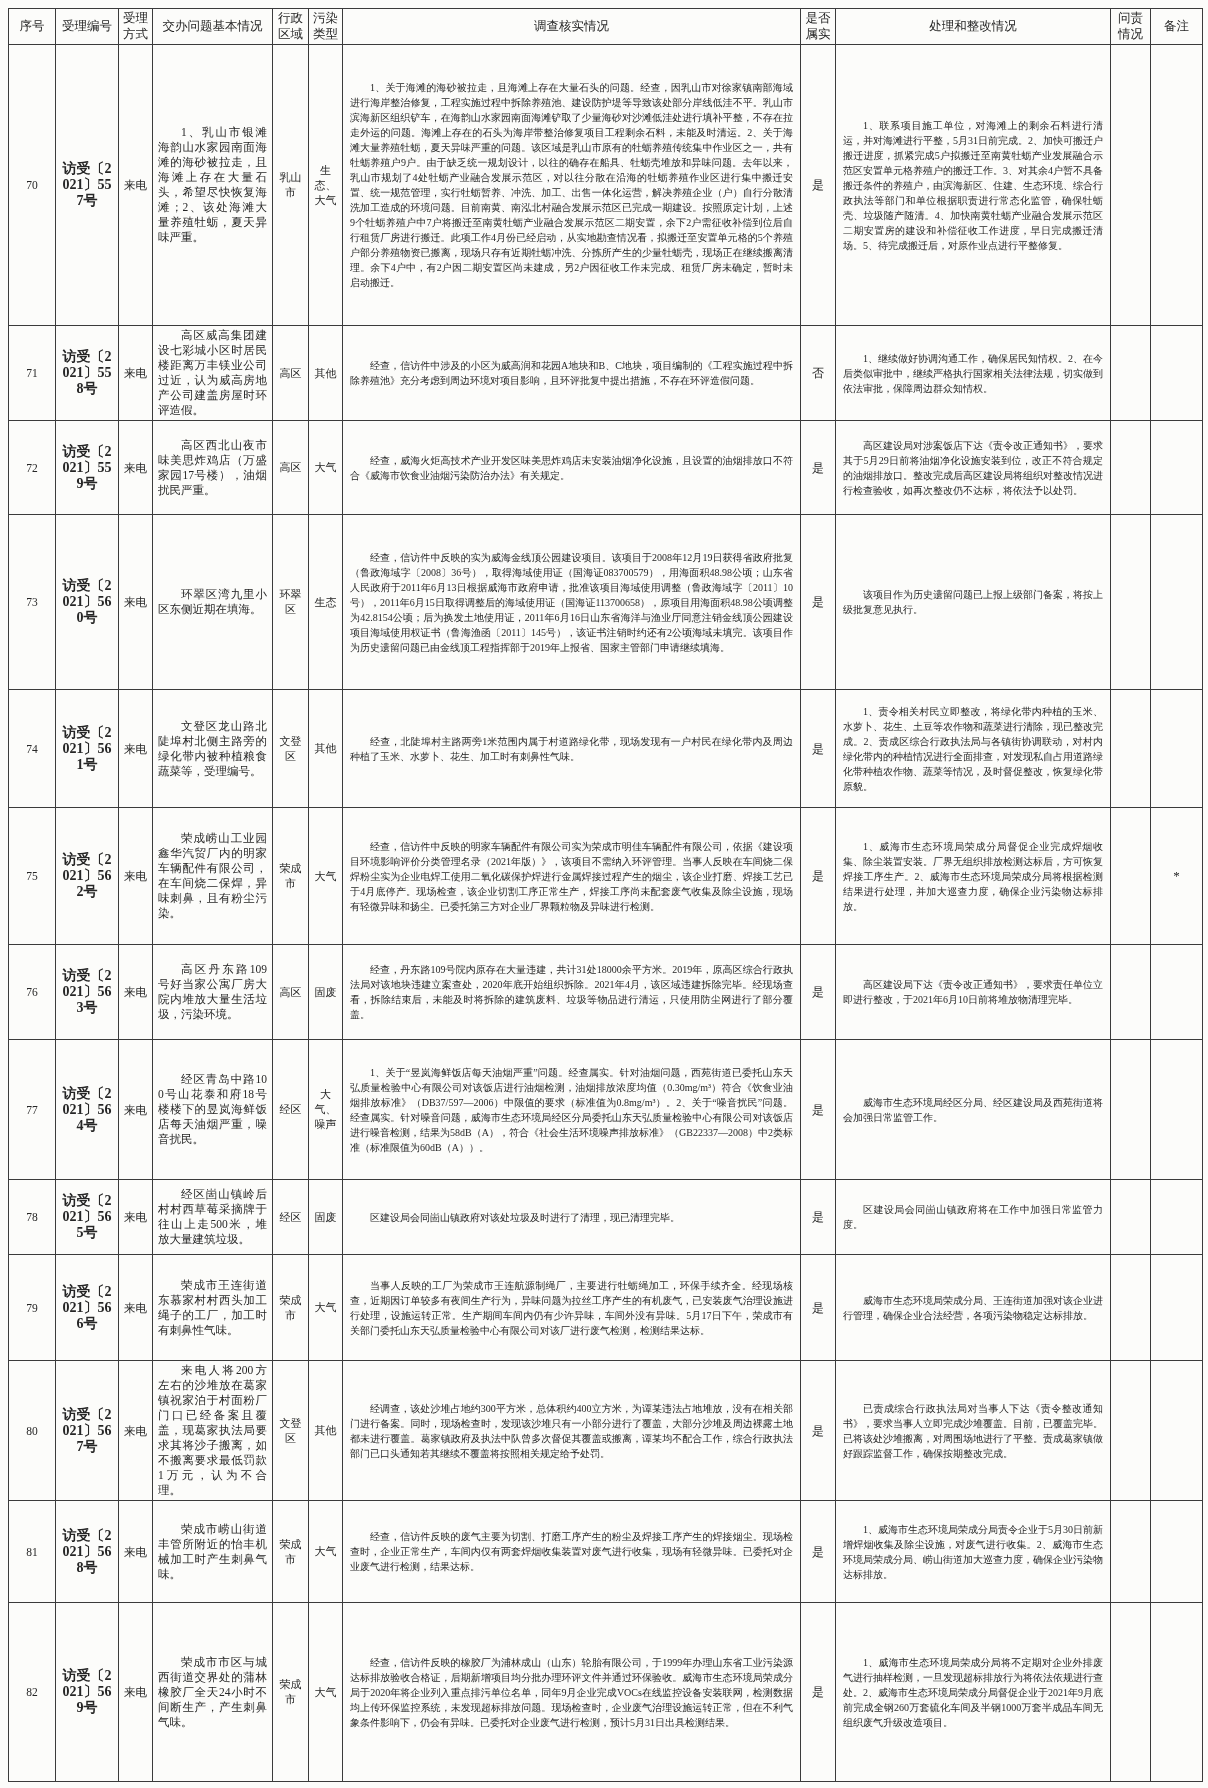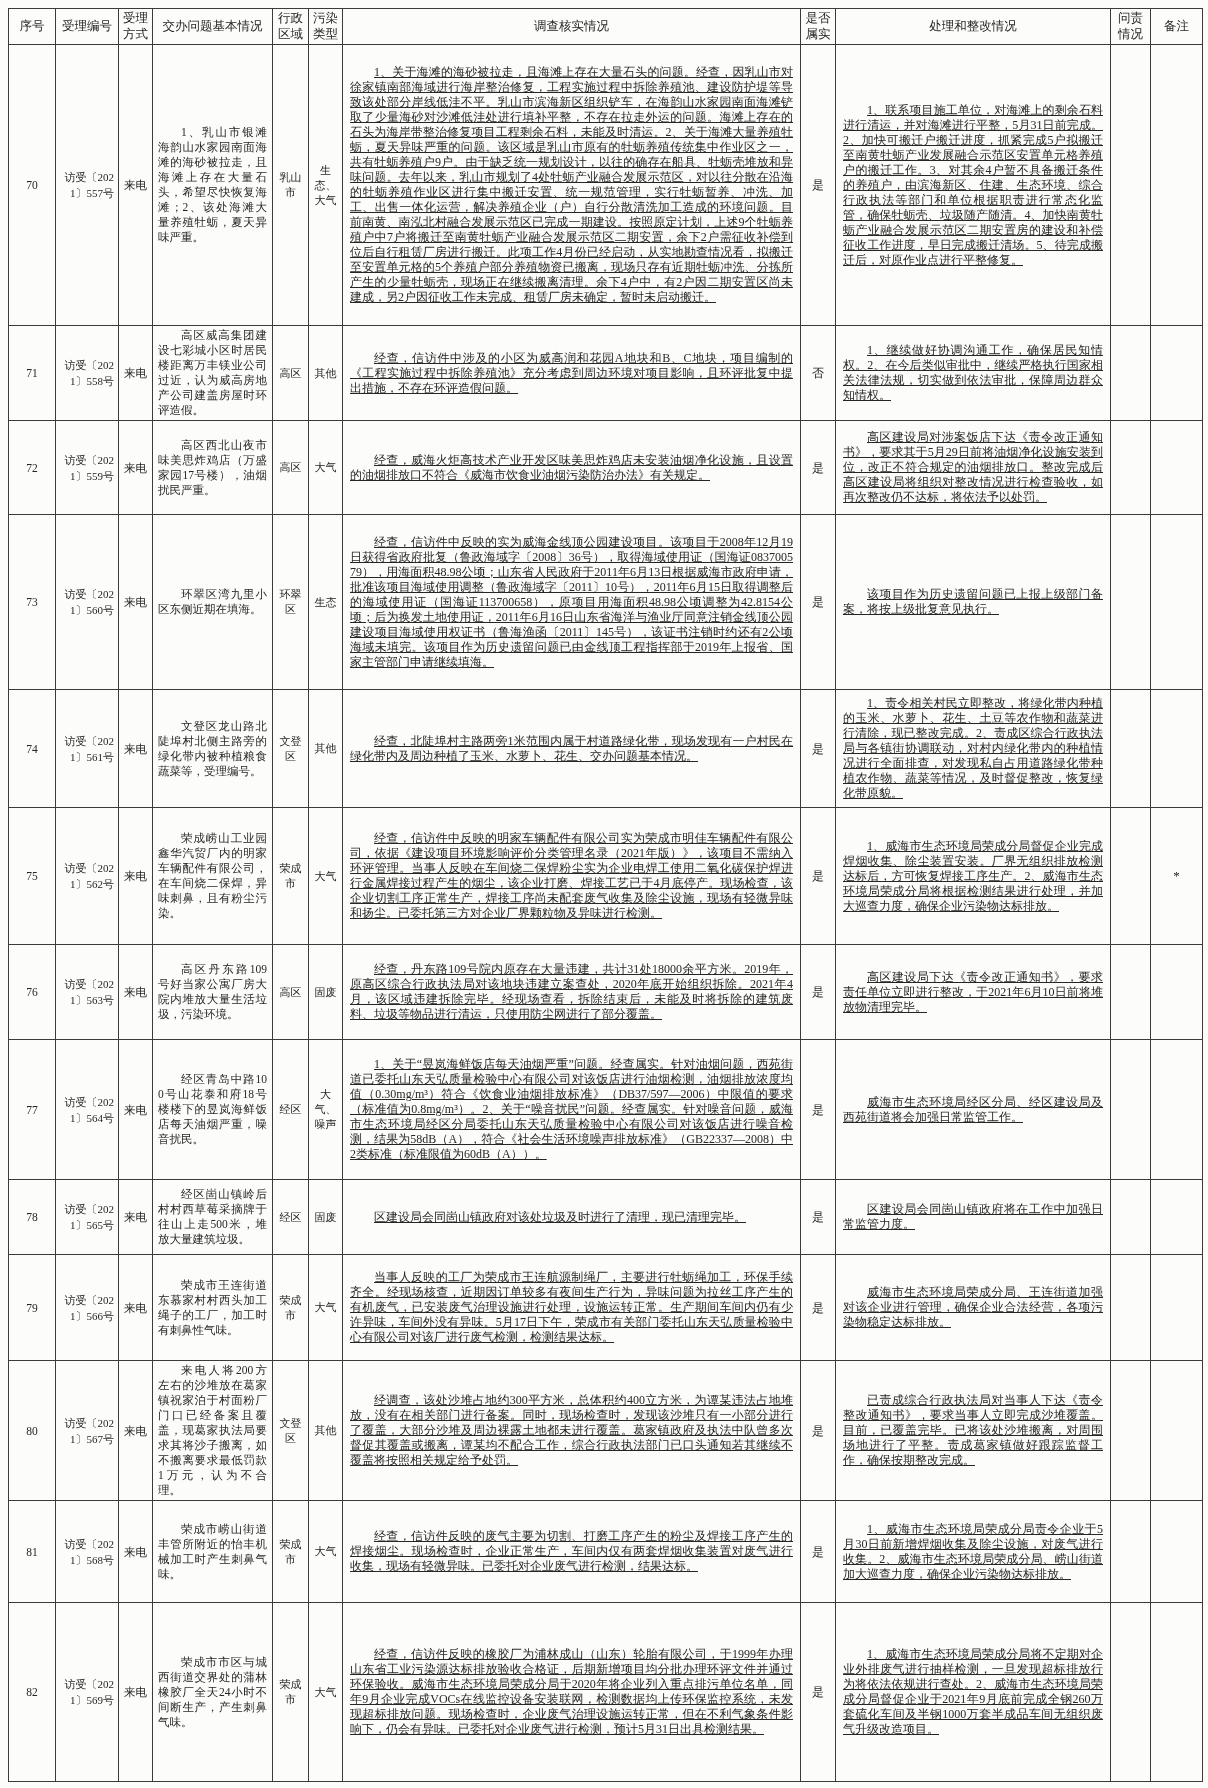--- a/index.html
+++ b/index.html
@@ -28,28 +28,28 @@
     font-weight:normal;
     text-align:center;
     line-height:1.25;
     padding:2px 1px;
   }
   td{font-size:11.5px;line-height:16px;}
   
   td.c-seq,td.c-method,td.c-region,td.c-ptype,td.c-verified,td.c-account,td.c-remark{
     text-align:center;padding:2px 2px;
   }
-  td.c-caseno{text-align:right;padding:2px 4px;font-size:11px;}
+  td.c-caseno{text-align:center;padding:2px 4px;font-size:14px;font-weight:bold;}
   td.c-problem{
     text-align:justify;text-justify:inter-ideograph;
     text-indent:2em;font-size:11.5px;line-height:15px;padding:2px 5px;
   }
   td.c-invest,td.c-handling{
     text-align:justify;text-justify:inter-ideograph;
-    text-indent:2em;font-size:12px;line-height:15px;padding:2px 7px;text-decoration:underline;
+    text-indent:2em;font-size:10px;line-height:15px;padding:2px 7px;
   }
   td.c-region,td.c-ptype{font-size:11px;line-height:15px;}
   td.c-verified{font-size:12px;}
   td.c-remark{font-size:13px;}
 </style>
 </head>
 <body>
 
 <div class="sheet">
   <table>
@@ -134,21 +134,21 @@
           <td class="c-account"></td>
           <td class="c-remark"></td>
         </tr>
         <tr style="height: 118px;">
           <td class="c-seq">74</td>
           <td class="c-caseno">访受〔2021〕561号</td>
           <td class="c-method">来电</td>
           <td class="c-problem">文登区龙山路北陡埠村北侧主路旁的绿化带内被种植粮食蔬菜等，受理编号。</td>
           <td class="c-region">文登区</td>
           <td class="c-ptype">其他</td>
-          <td class="c-invest">经查，北陡埠村主路两旁1米范围内属于村道路绿化带，现场发现有一户村民在绿化带内及周边种植了玉米、水萝卜、花生、交办问题基本情况。</td>
+          <td class="c-invest">经查，北陡埠村主路两旁1米范围内属于村道路绿化带，现场发现有一户村民在绿化带内及周边种植了玉米、水萝卜、花生、加工时有刺鼻性气味。</td>
           <td class="c-verified">是</td>
           <td class="c-handling">1、责令相关村民立即整改，将绿化带内种植的玉米、水萝卜、花生、土豆等农作物和蔬菜进行清除，现已整改完成。2、责成区综合行政执法局与各镇街协调联动，对村内绿化带内的种植情况进行全面排查，对发现私自占用道路绿化带种植农作物、蔬菜等情况，及时督促整改，恢复绿化带原貌。</td>
           <td class="c-account"></td>
           <td class="c-remark"></td>
         </tr>
         <tr style="height: 137px;">
           <td class="c-seq">75</td>
           <td class="c-caseno">访受〔2021〕562号</td>
           <td class="c-method">来电</td>
           <td class="c-problem">荣成崂山工业园鑫华汽贸厂内的明家车辆配件有限公司，在车间烧二保焊，异味刺鼻，且有粉尘污染。</td>

